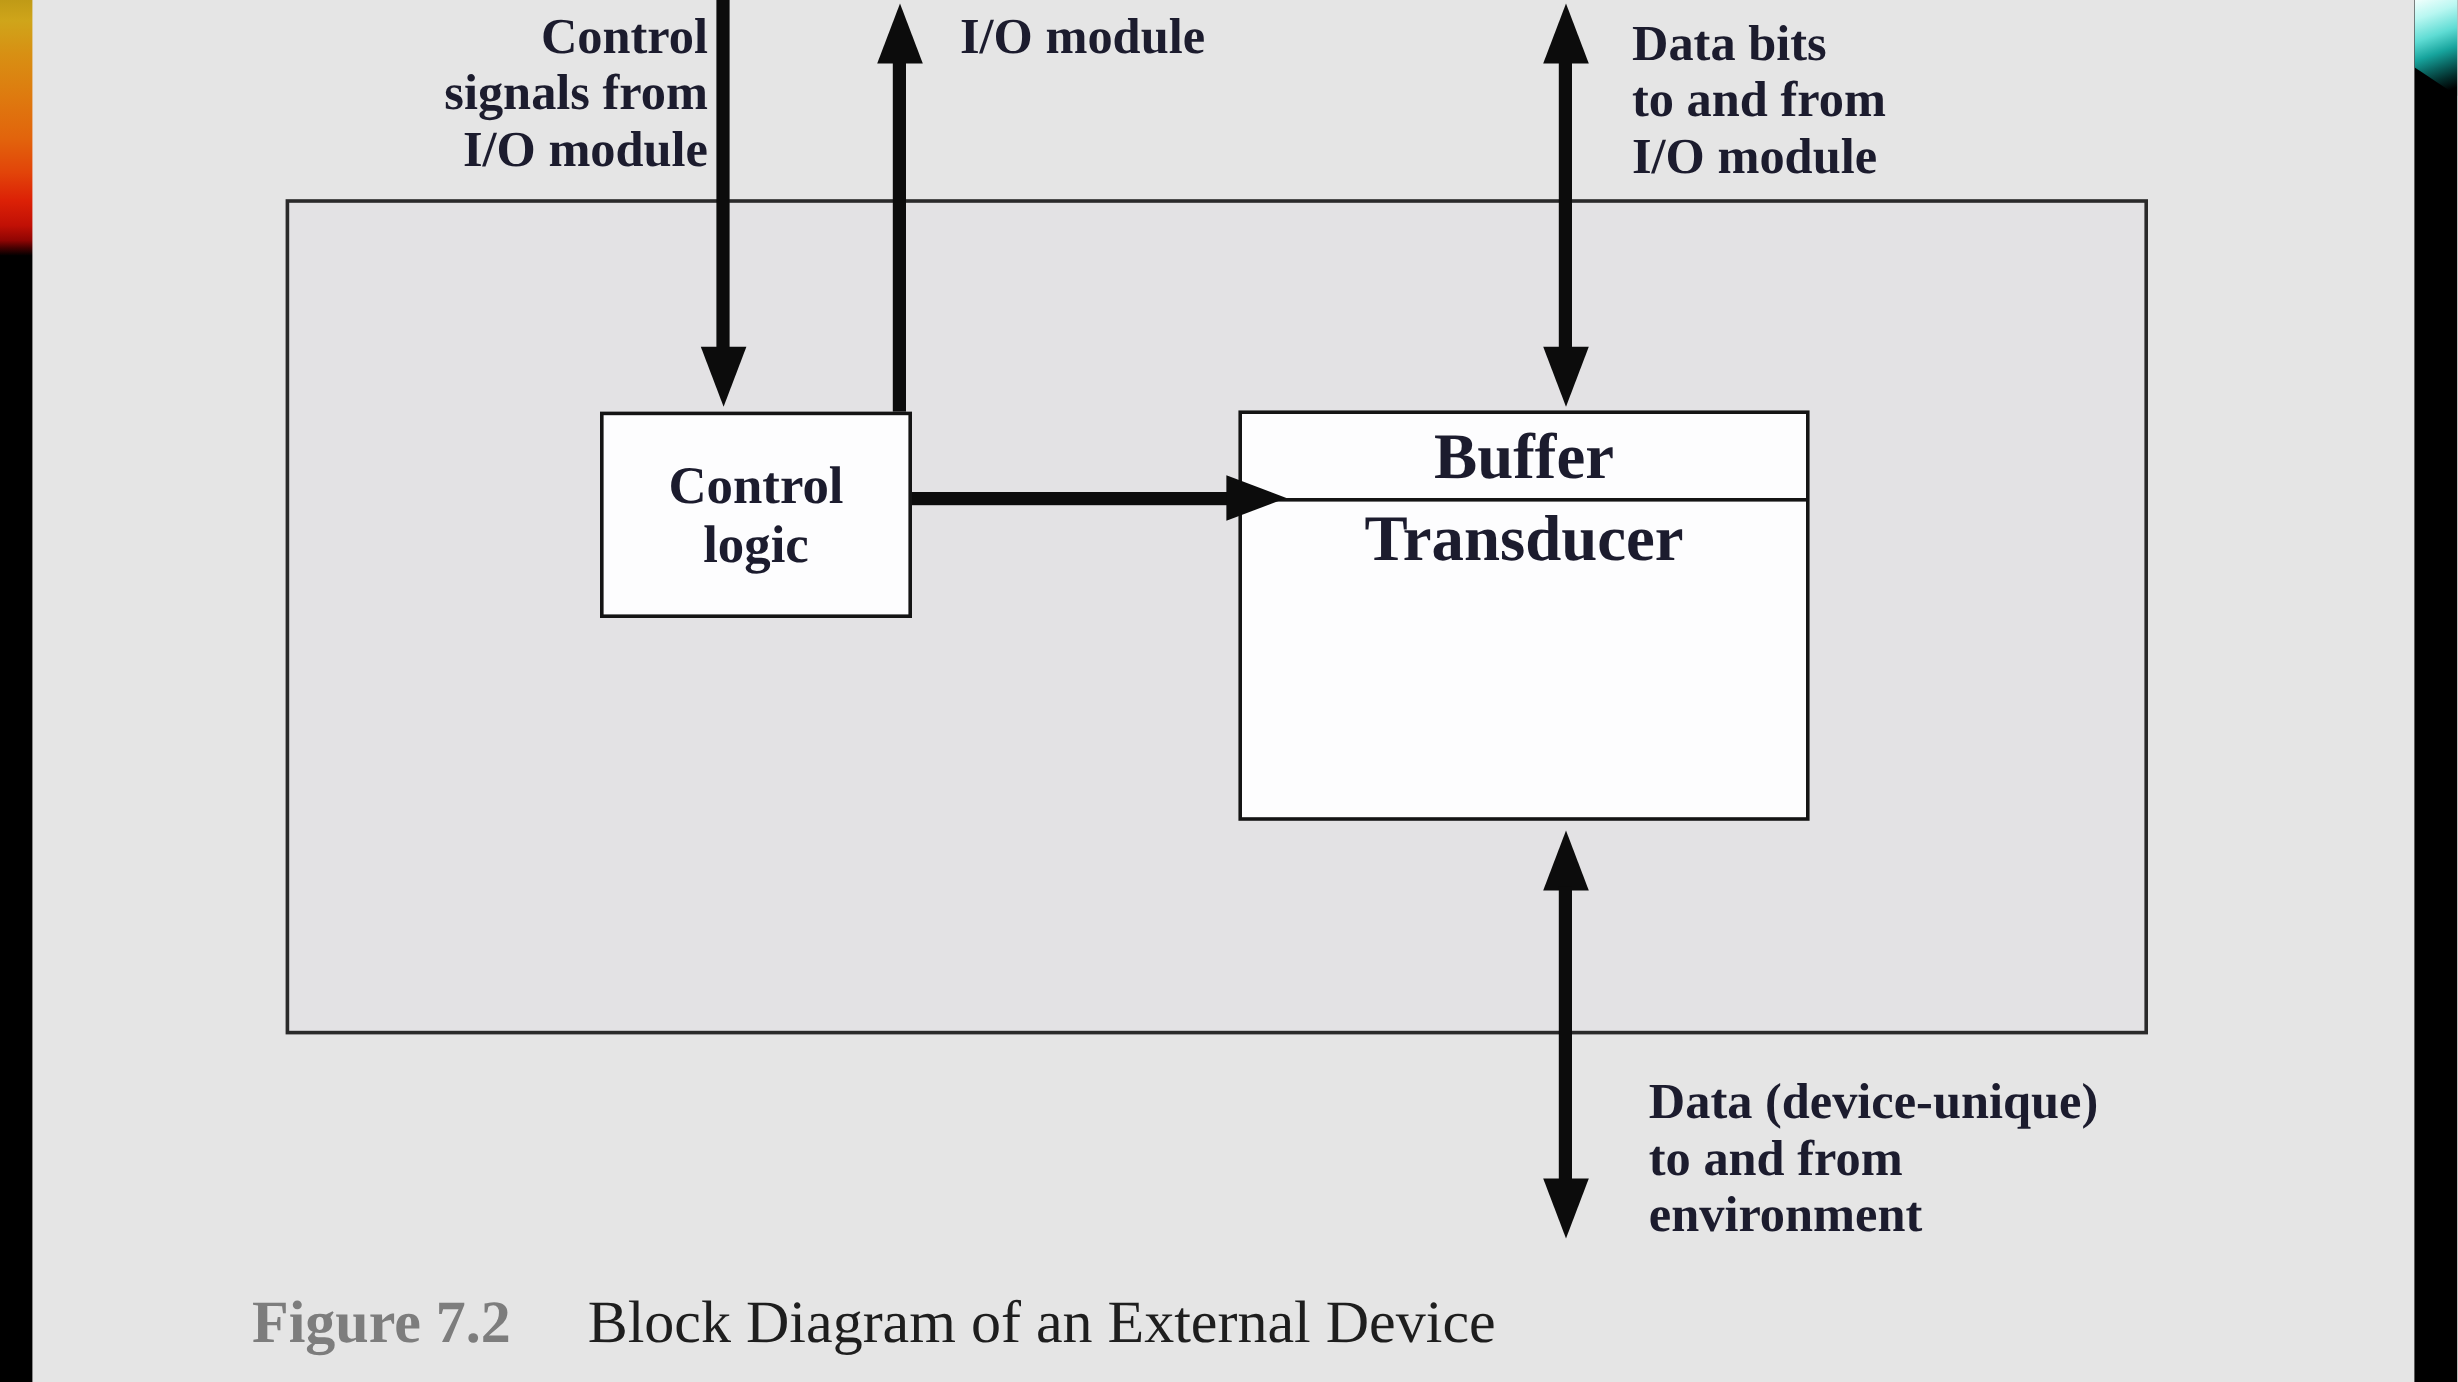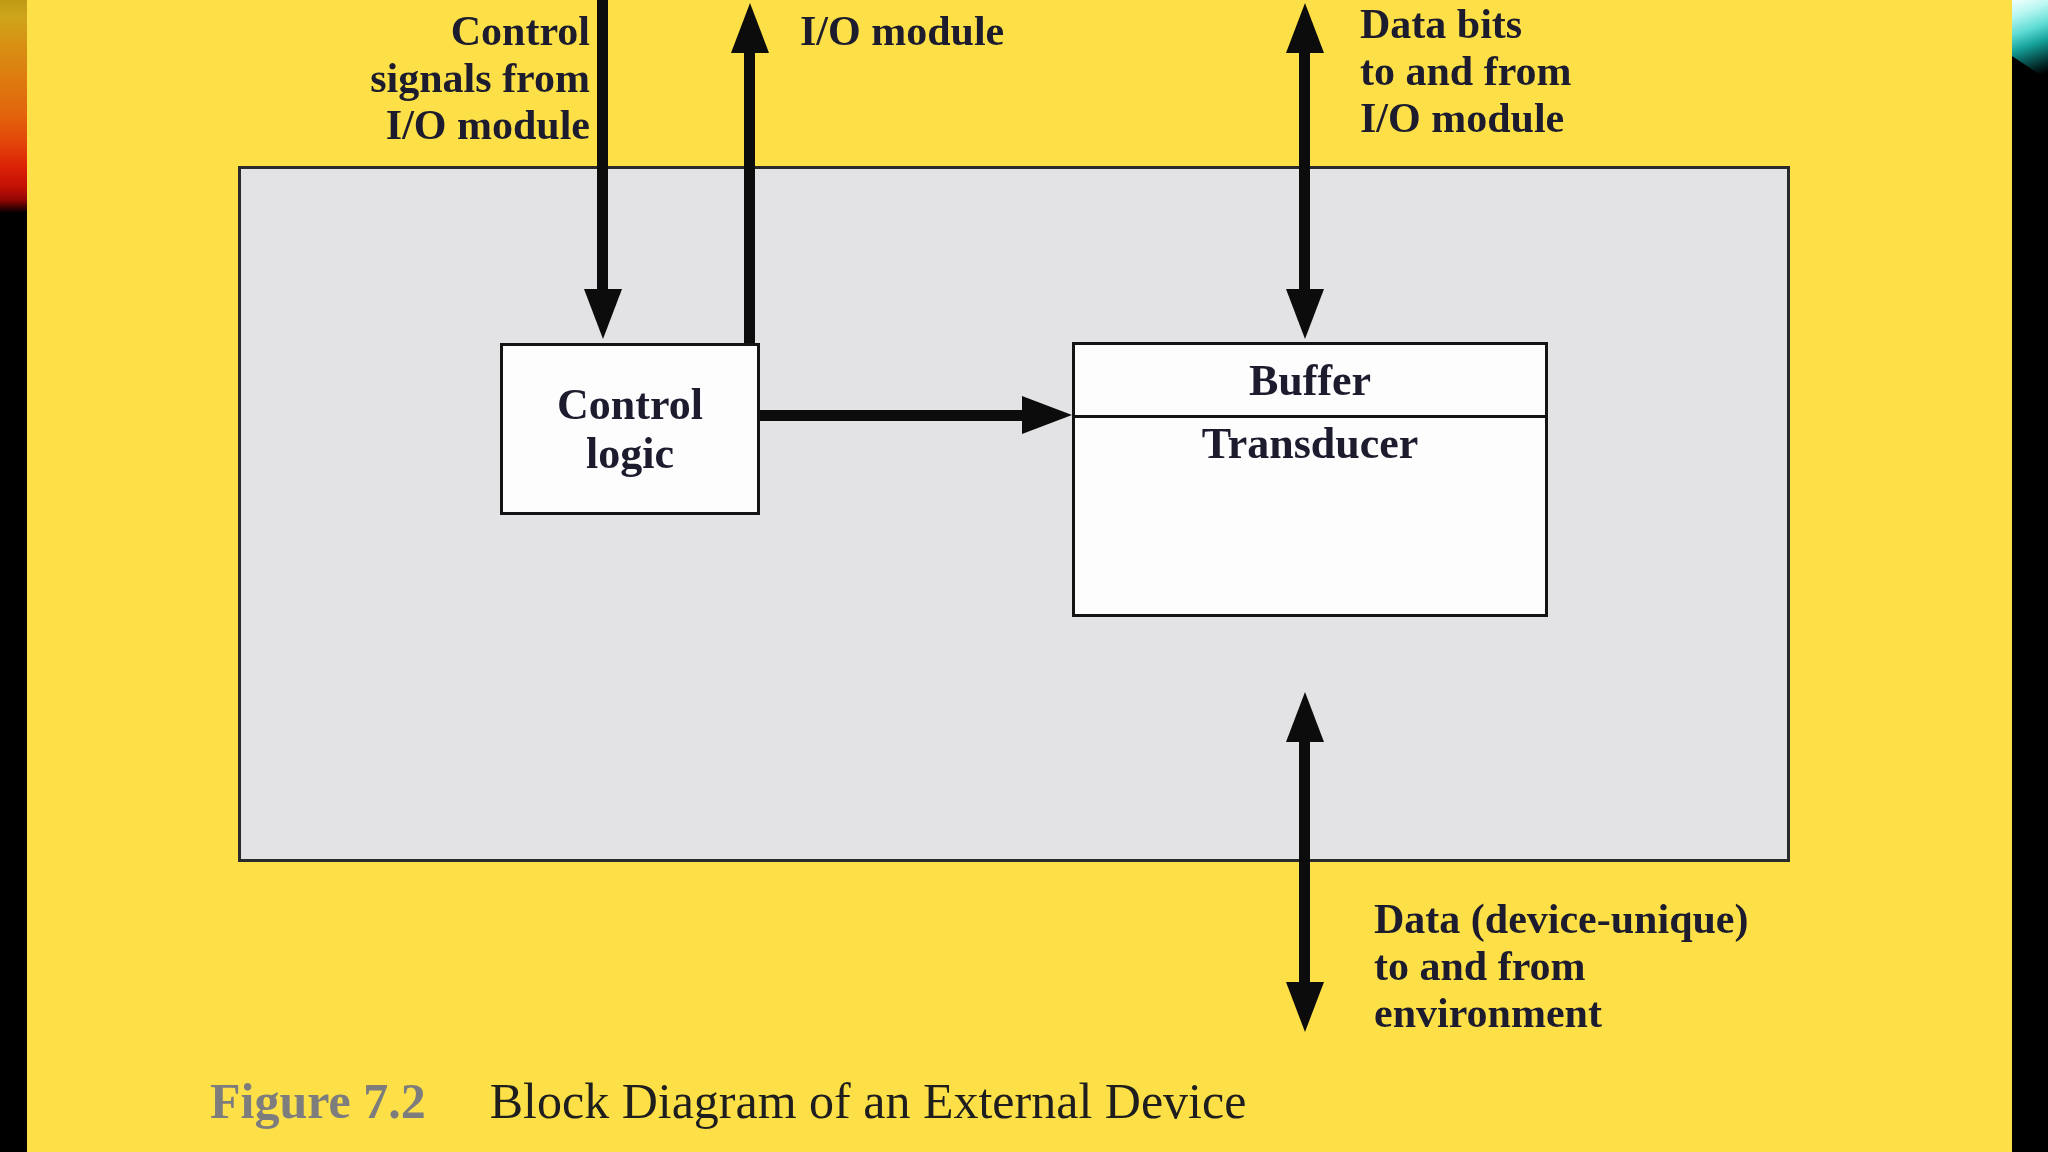--- a/index.html
+++ b/index.html
@@ -1,55 +1,55 @@
 <!DOCTYPE html>
 <html><head>
 <meta charset="utf-8">
 <style>
   * { margin:0; padding:0; box-sizing:border-box; }
   html,body { width:2048px; height:1152px; }
   body { font-family:"Liberation Serif", serif; }
-  .slide { position:relative; width:2048px; height:1152px; background:#fde047; overflow:hidden; }
+  .slide { position:relative; width:2048px; height:1152px; background:#e5e5e5; overflow:hidden; }
 
   
   .left-strip { position:absolute; left:0; top:0; width:27px; height:1152px;
     background:linear-gradient(180deg,#c09a16 0%,#cfa51a 1.5%,#d88f13 4%,#de7a0f 7%,#e2640c 10%,#e24409 12.5%,#dc2106 14.5%,#c11005 16.3%,#8f0503 17.4%,#4a0101 17.9%,#000 18.5%,#000 100%); }
   .right-strip { position:absolute; left:2012px; top:0; width:36px; height:1152px; background:#000; }
   .swoosh { position:absolute; left:0; top:0; width:36px; height:80px;
     background:linear-gradient(160deg,#f2fffd 0%,#b8f7f1 18%,#5fdcd4 38%,#17a49d 55%,#0a6662 68%,#032f2d 80%,#000 92%);
     clip-path:polygon(0 0,100% 0,100% 100%,0 70%); }
 
   
   .device { position:absolute; left:238px; top:166px; width:1552px; height:696px;
     background:#e3e2e4; border:3px solid #2a2a2a; }
 
   
   .box { position:absolute; background:#fdfdfe; border:3px solid #141414; color:#1c1c2e; }
   .box-control { left:500px; top:343px; width:260px; height:172px;
     display:flex; flex-direction:column; justify-content:center;
     text-align:center; font-weight:bold; font-size:44px; line-height:49px; }
-  .box-io { left:1072px; top:342px; width:476px; height:275px; font-weight:bold; font-size:44px; }
+  .box-io { left:1032px; top:342px; width:476px; height:342px; font-weight:bold; font-size:54px; }
   .buffer-band { height:73px; border-bottom:3px solid #141414;
     display:flex; align-items:center; justify-content:center; }
   .transducer-label { text-align:center; }
 
   
   .shaft-v { position:absolute; width:11px; background:#0c0c0c; }
   .shaft-h { position:absolute; height:11px; background:#0c0c0c; }
   .head { position:absolute; width:0; height:0; }
   .head-down  { border-left:19px solid transparent; border-right:19px solid transparent; border-top:50px solid #0c0c0c; }
   .head-up    { border-left:19px solid transparent; border-right:19px solid transparent; border-bottom:50px solid #0c0c0c; }
   .head-right { border-top:19px solid transparent; border-bottom:19px solid transparent; border-left:50px solid #0c0c0c; }
 
   
   .lbl { position:absolute; font-weight:bold; font-size:42px; line-height:47px; color:#1c1c2e; }
   .lbl span { display:block; }
   .lbl-control  { top:8px;  right:1458px; text-align:right; }
   .lbl-status   { top:8px;  left:800px; }
-  .lbl-databits { top:1px;  left:1360px; }
+  .lbl-databits { top:14px;  left:1360px; }
   .lbl-env      { top:896px; left:1362px;margin-left:12px; }
 
   
   .caption { position:absolute; left:210px; top:1072px; font-size:50px; white-space:nowrap; }
   .caption .fig { font-weight:bold; color:#7d7d7d; margin-right:64px; }
   .caption .ttl { color:#1e1e1e; }
 </style>
 </head>
 <body>
 

